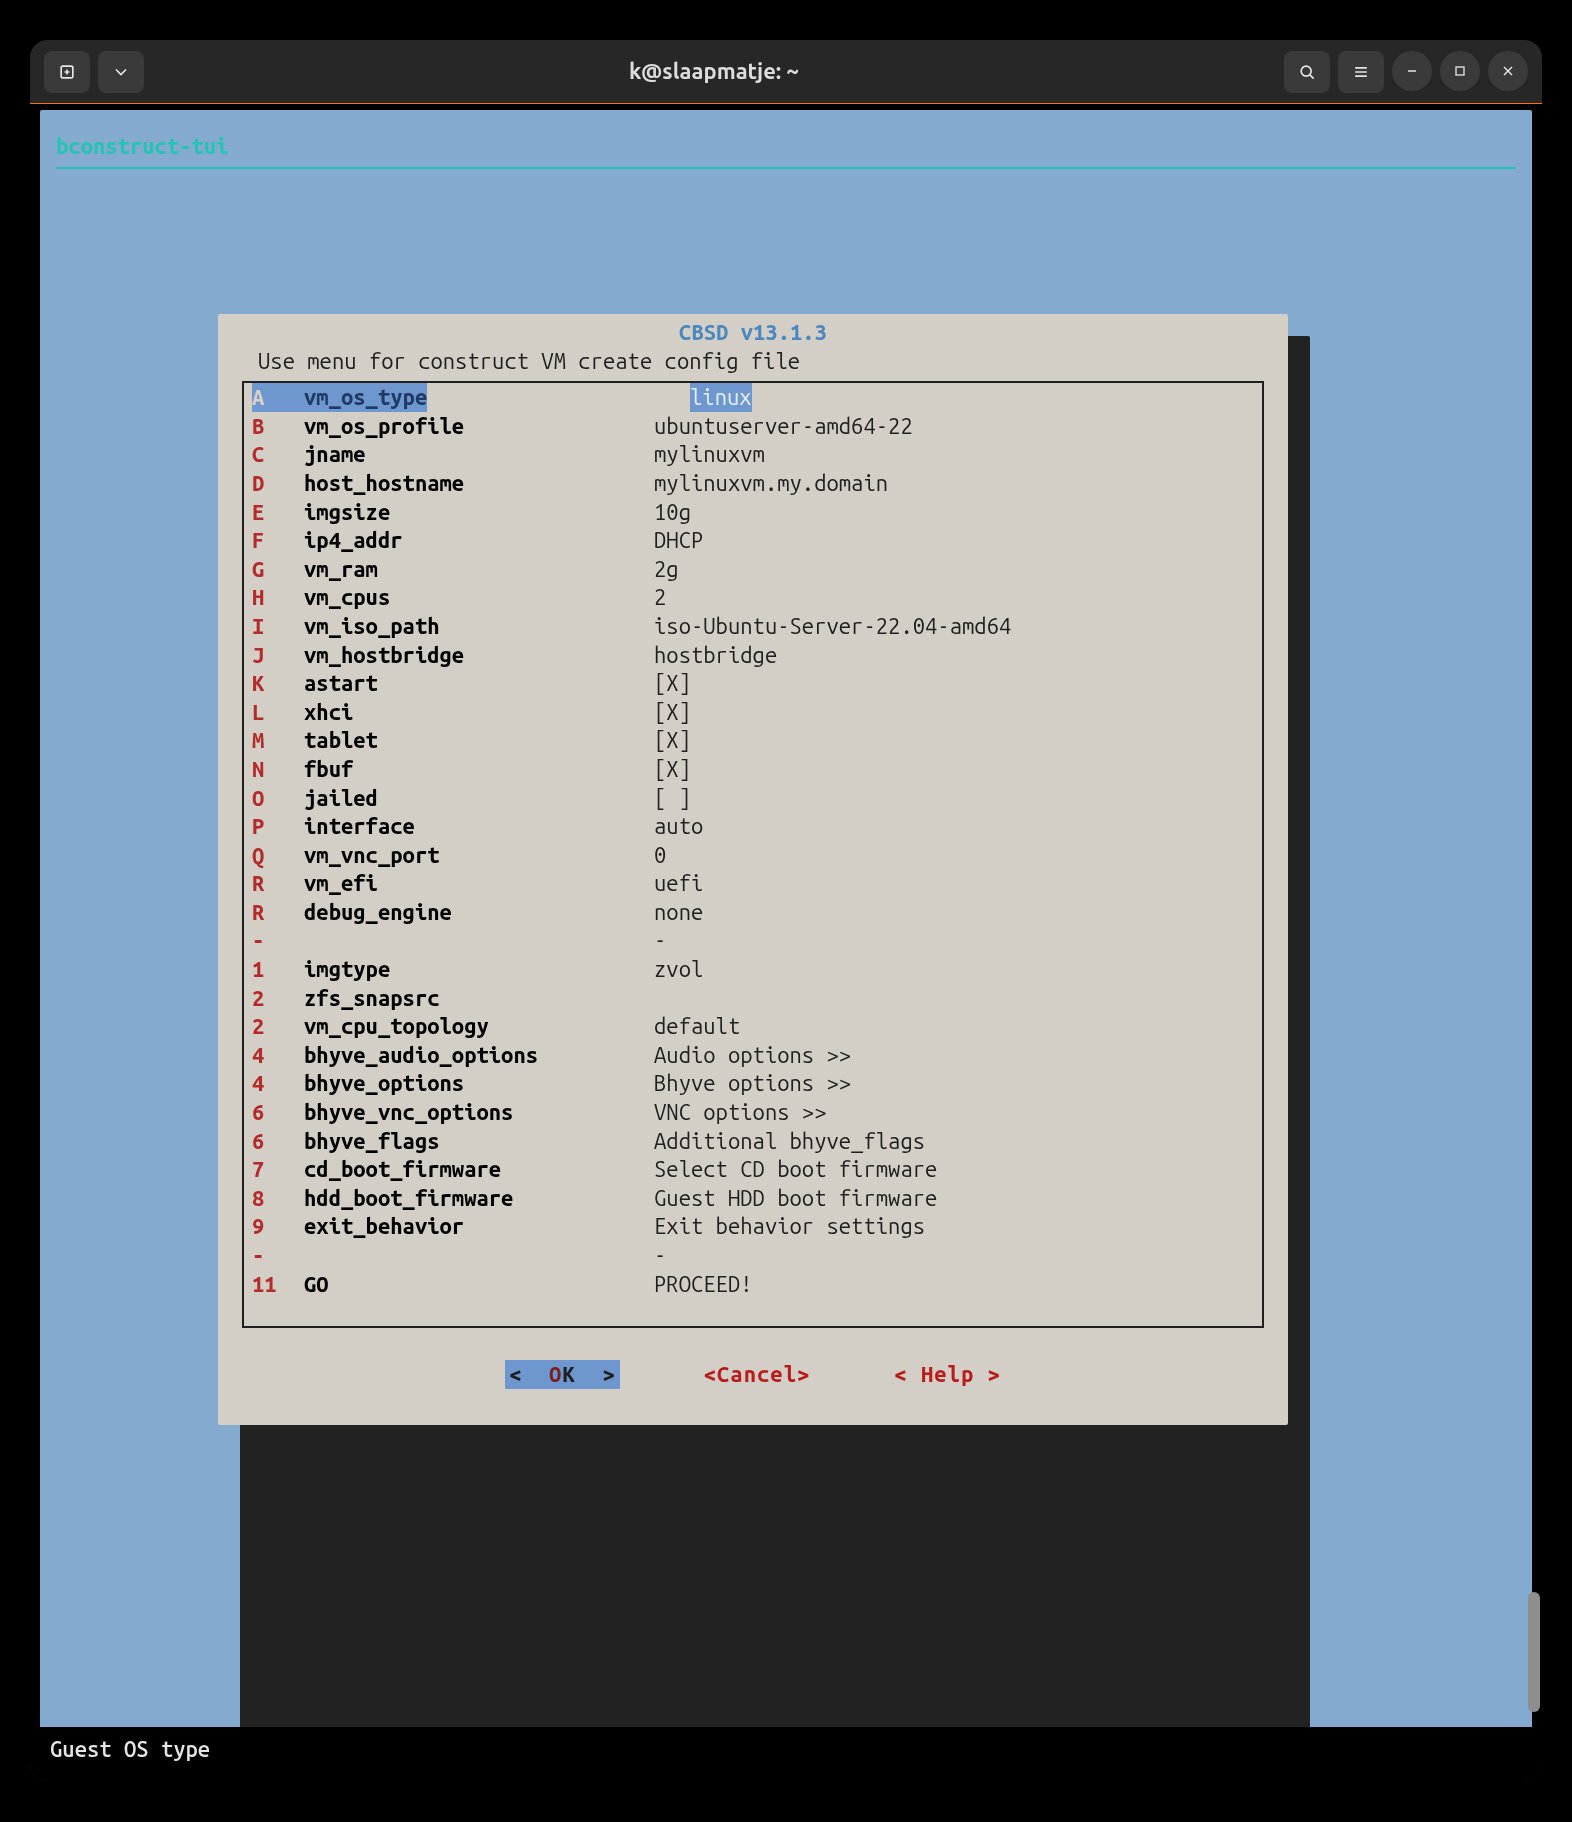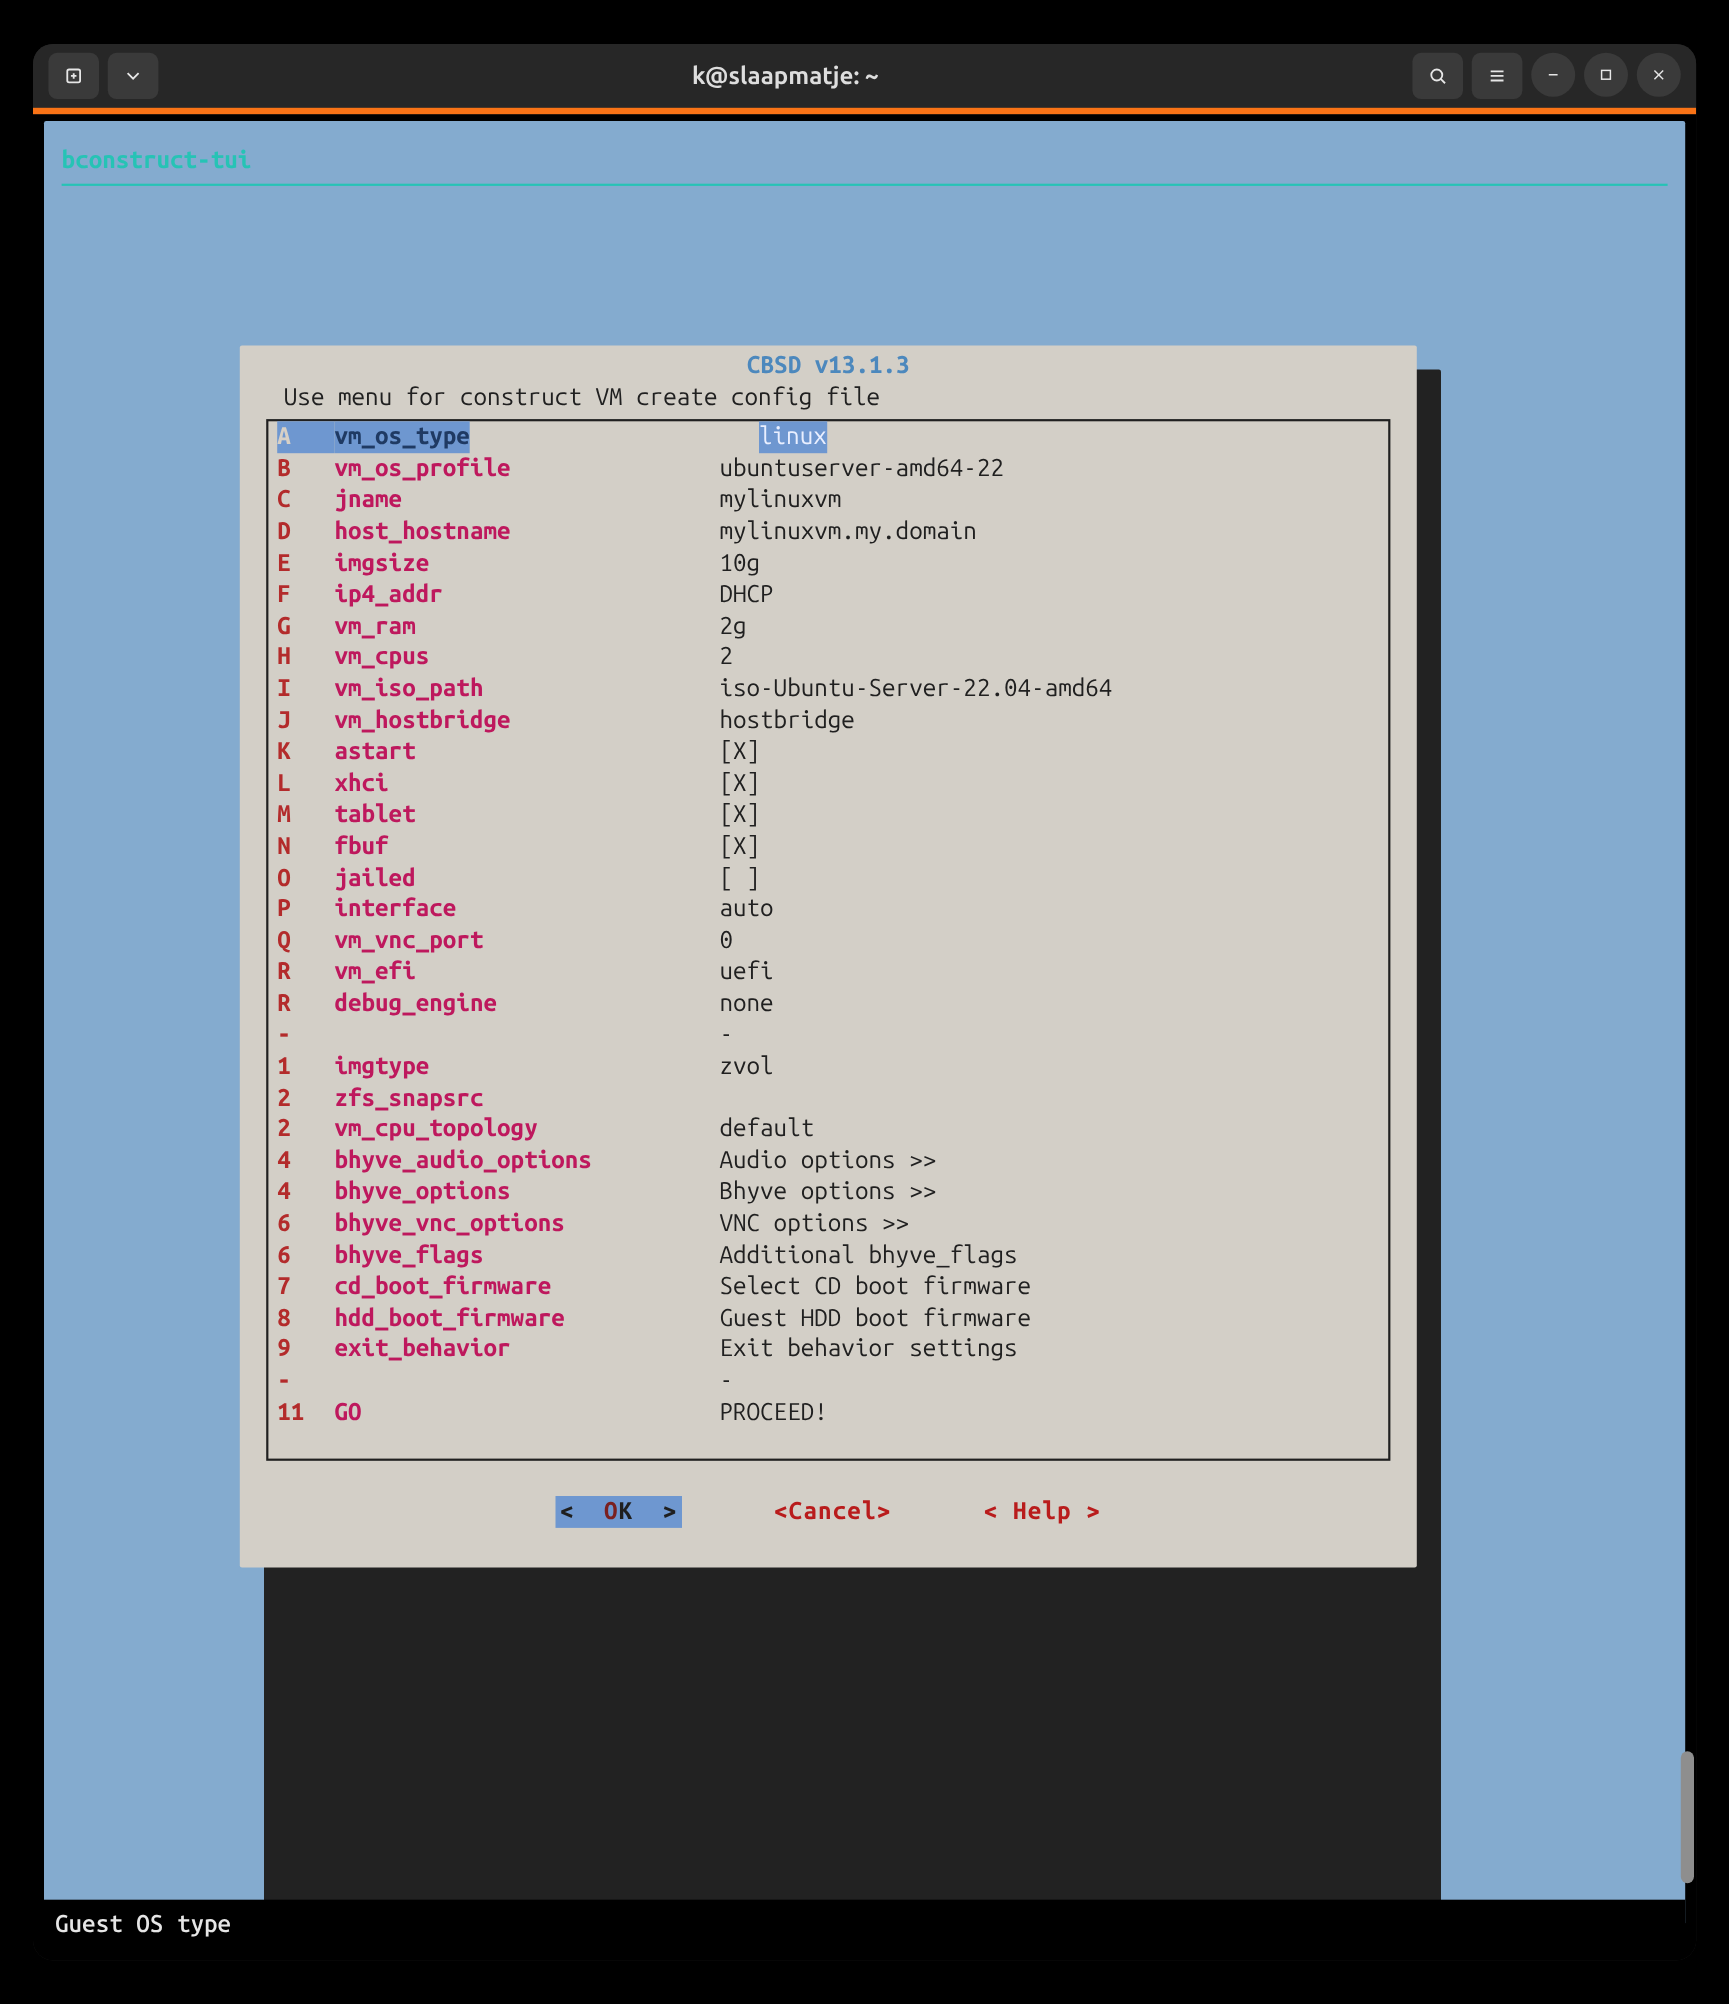--- a/index.html
+++ b/index.html
@@ -25,21 +25,21 @@
   .titlebar {
     height: 64px;
     background: #272727;
     display: flex;
     align-items: center;
     padding: 0 14px;
     gap: 13px;
     color: #ddd;
     font-family: "Ubuntu", "DejaVu Sans", sans-serif;
     font-size: 22px;
-    border-bottom: 6px solid #f97316;
+    border-bottom: 1px solid #f97316;
   }
   .titlebar .left-group, .titlebar .right-group { display: flex; gap: 8px; }
   .titlebar .spacer { flex: 1; text-align: center; font-weight: 600; }
   .hbtn {
     width: 46px; height: 42px;
     background: #3a3a3a;
     border-radius: 8px;
     display: flex; align-items: center; justify-content: center;
     cursor: pointer;
     color: #e6e6e6;
@@ -108,21 +108,21 @@
     padding: 0;
   }
   .row {
     display: grid;
     grid-template-columns: 52px 350px 1fr;
     padding: 0 8px;
     cursor: pointer;
     white-space: pre;
   }
   .row .key   { color: #b32b2b; font-weight: 600; text-align: left; }
-  .row .field { color: #be185d; font-weight: 700; }
+  .row .field { color: #000000; font-weight: 700; }
   .row .val   { color: #202020; }
   .row.blank-after { margin-bottom: 28px; }
   .row.selected .key,
   .row.selected .field,
   .row.selected .val { background: #6e97d0; }
   .row.selected .key  { color: #d7d0c6; }
   .row.selected .field{ color: #1f3a63; }
   .row.selected .val  { color: #e9efff; margin-left: 36px; }
   .row.selected .field, .row.selected .val { display:inline-block; width:max-content; }
 

